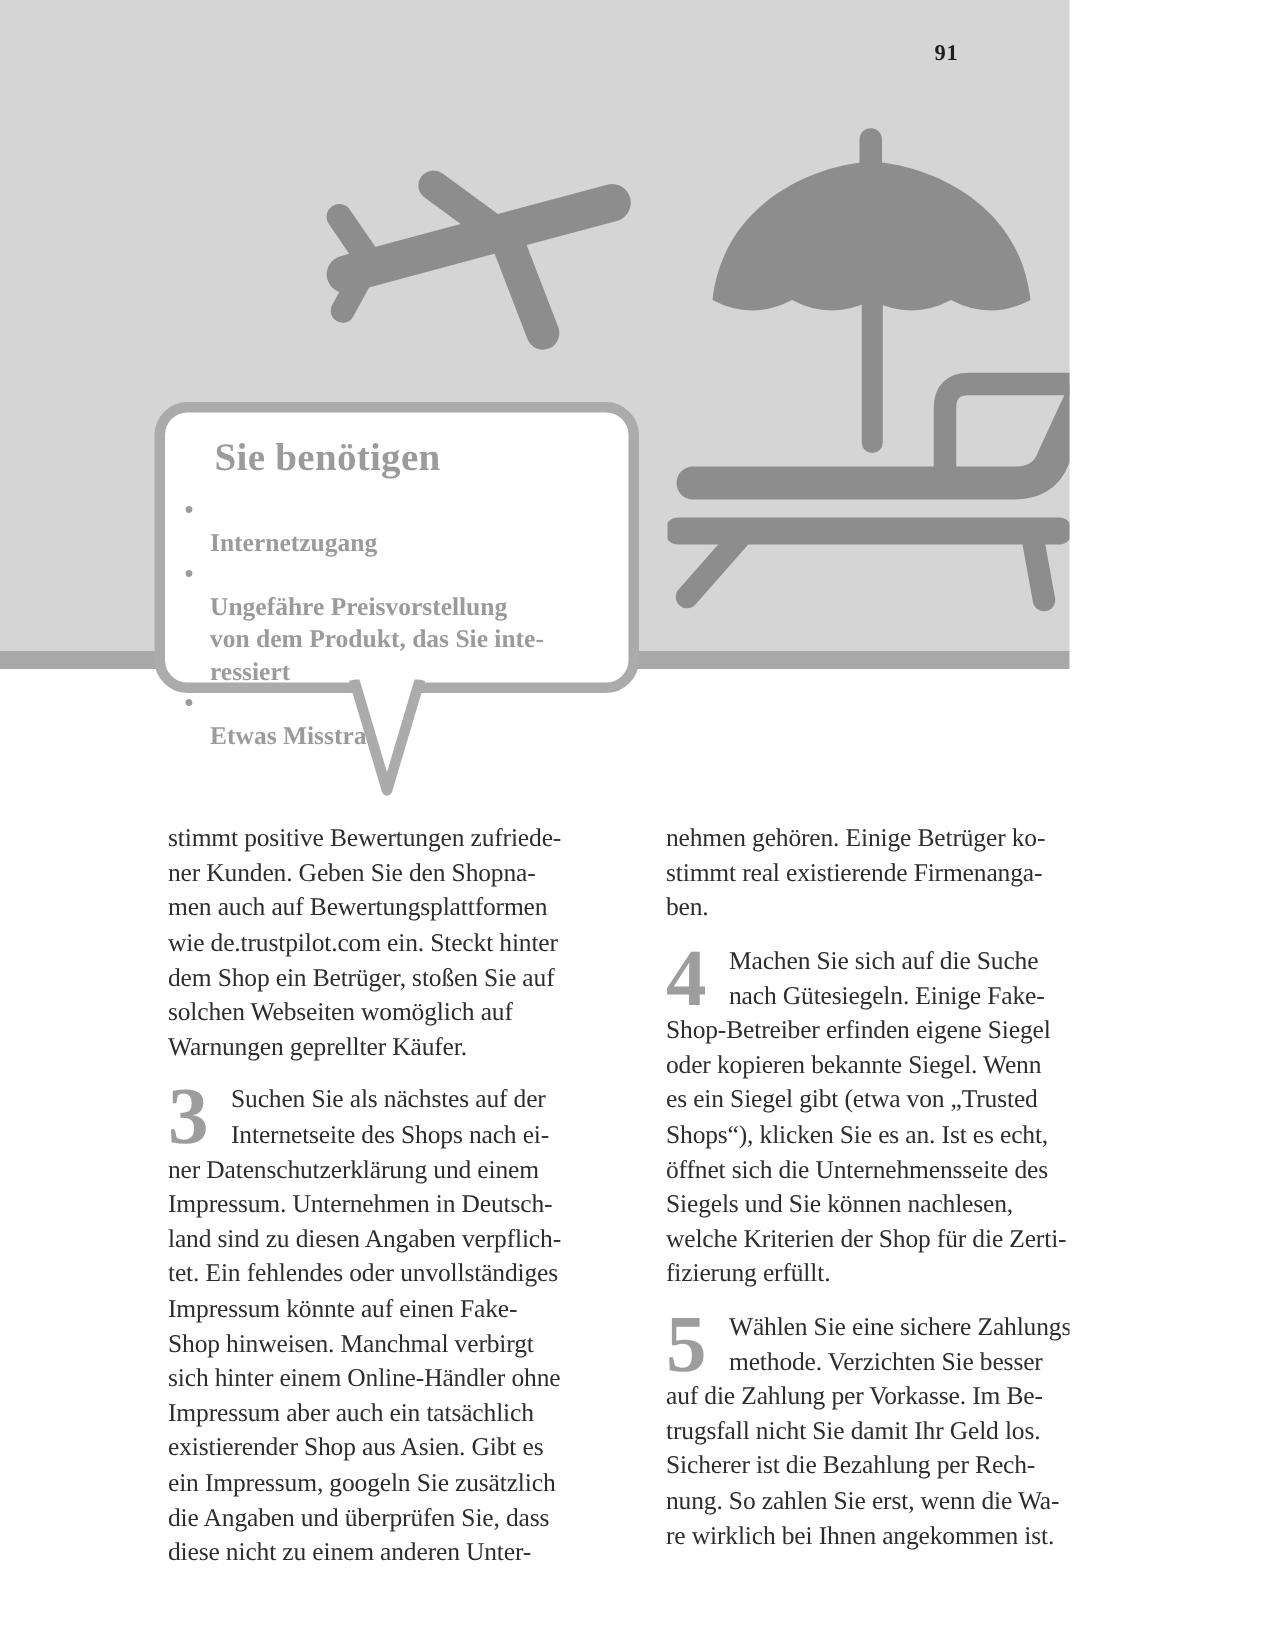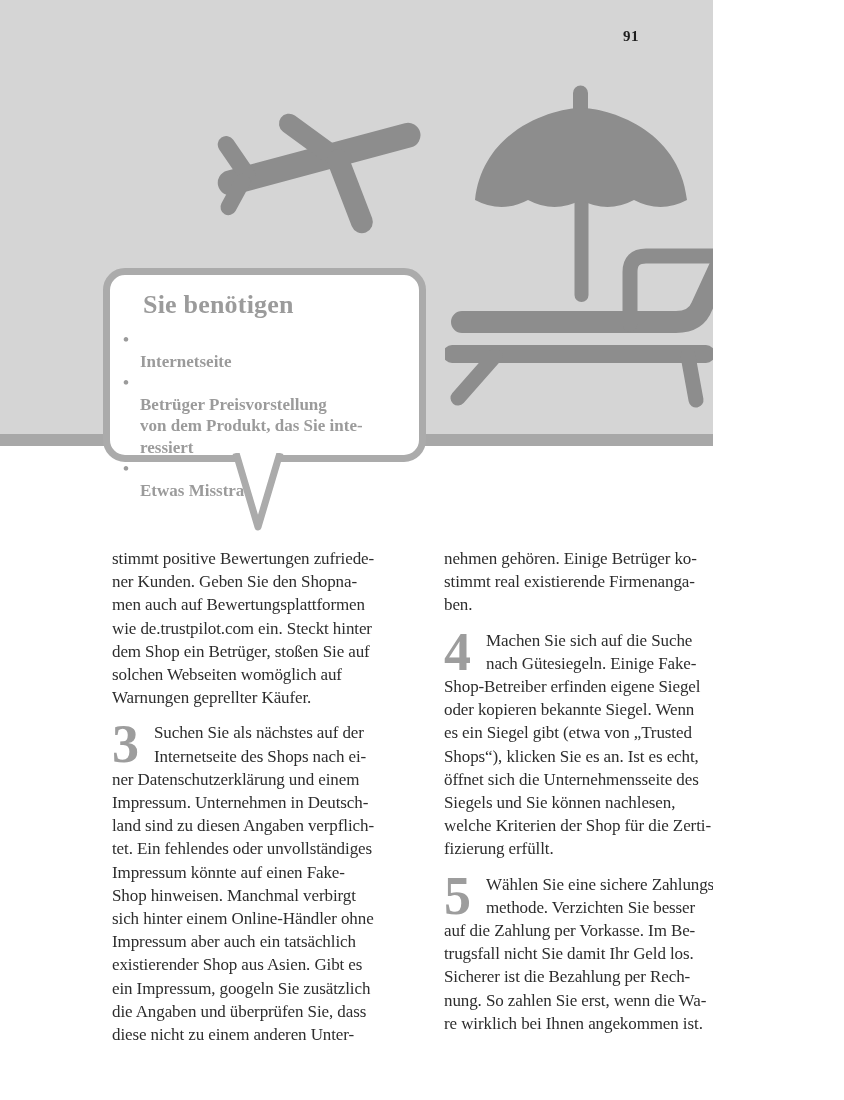--- a/index.html
+++ b/index.html
@@ -125,24 +125,24 @@
 
       <line x1="50" y1="276" x2="13" y2="318" stroke-width="15"></line>
       <line x1="243" y1="276" x2="251" y2="320" stroke-width="15"></line>
     </g>
   </svg>
 
   <div class="callout">
     <h2 class="callout-title">Sie benötigen</h2>
     <ul class="callout-list">
       <li>
-        <span class="dot">•</span><span>Internetseite</span>
+        <span class="dot">•</span><span>Internetzugang</span>
       </li>
       <li>
-        <span class="dot">•</span><span>Betrüger Preisvorstellung
+        <span class="dot">•</span><span>Ungefähre Preisvorstellung
 von dem Produkt, das Sie inte-
 ressiert</span>
       </li>
       <li>
         <span class="dot">•</span><span>Etwas Misstrauen</span>
       </li>
     </ul>
   </div>
 
   <svg class="callout-tail" width="52" height="82" viewBox="0 0 52 82">

